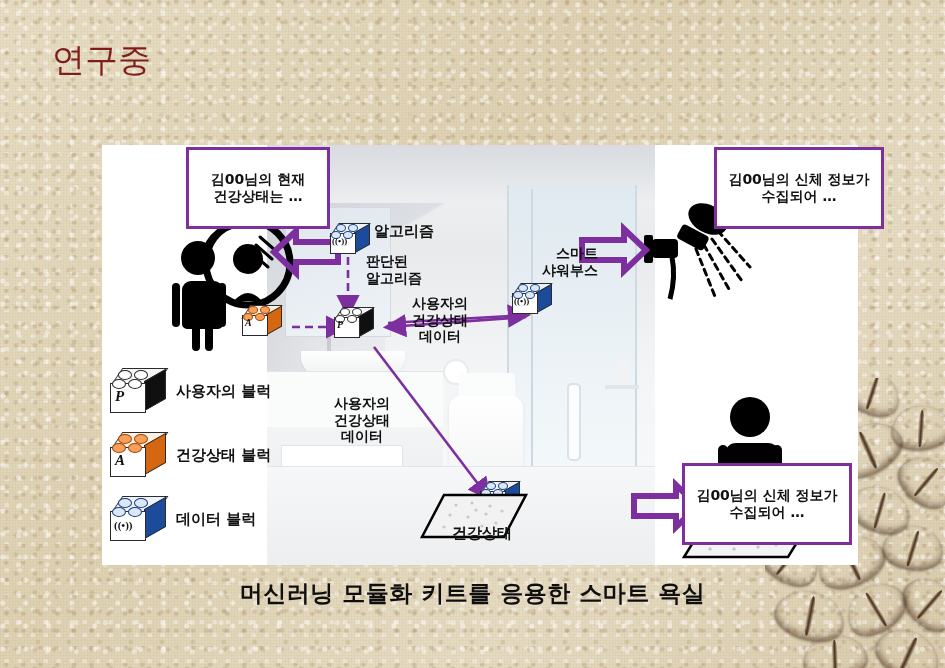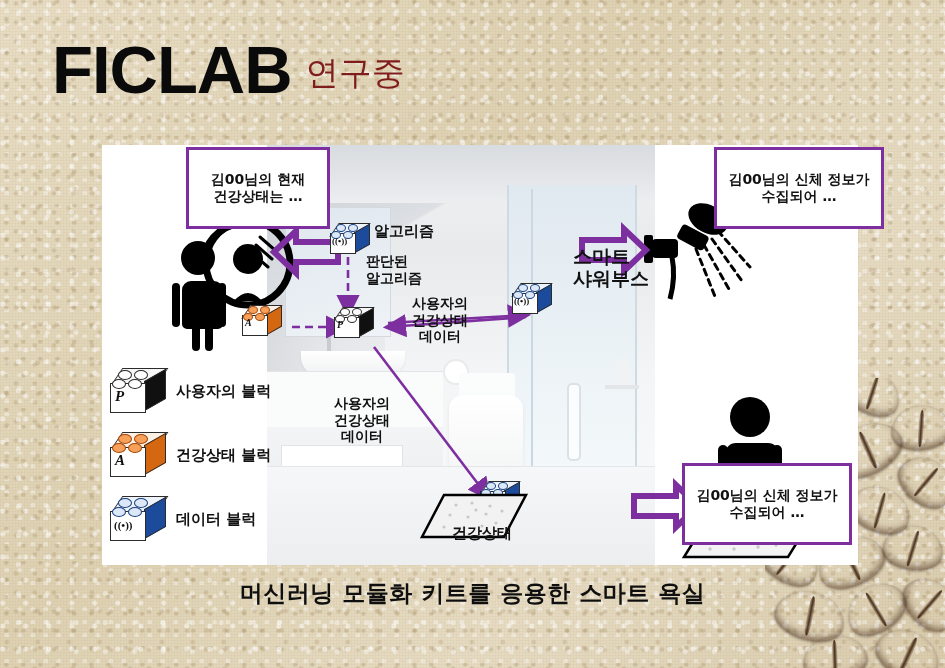--- a/index.html
+++ b/index.html
@@ -177,21 +177,20 @@
   <div class="bean" style="left:52px;  top:160px; width:68px; height:48px; transform:rotate(-24deg); --cr:-2deg;"></div>
   <div class="bean" style="left:118px; top:148px; width:60px; height:44px; transform:rotate(8deg);   --cr:9deg;"></div>
   <div class="bean" style="left:10px;  top:214px; width:70px; height:48px; transform:rotate(16deg);  --cr:-5deg;"></div>
   <div class="bean" style="left:80px;  top:208px; width:62px; height:46px; transform:rotate(-34deg); --cr:3deg;"></div>
   <div class="bean" style="left:136px; top:204px; width:58px; height:44px; transform:rotate(48deg);  --cr:-7deg;"></div>
   <div class="bean" style="left:38px;  top:258px; width:64px; height:44px; transform:rotate(-8deg);  --cr:6deg;"></div>
   <div class="bean" style="left:110px; top:254px; width:66px; height:46px; transform:rotate(28deg);  --cr:-3deg;"></div>
 </div>
 
 <div id="title-row">
-  <div id="title-main">FICLAB</div>
   <div id="title-sub">연구중</div>
 </div>
 
 <div id="panel">
 
   <div id="photo">
     <div class="wall-l"></div>
     <div class="wall-diag"></div>
     <div class="ceiling"></div>
     <div class="mirror"></div>
@@ -412,21 +411,21 @@
 
   <svg class="blockarrow" style="left:524px; top:336px;" width="76" height="46">
     <path d="M50,4 L50,15 L8,15 L8,35 L50,35 L50,46 L72,25 Z" fill="none" stroke="#7d2fa0" stroke-width="6" stroke-linejoin="miter"></path>
   </svg>
 
   <div class="lbl" style="left:272px; top:78px; font-size:15px;">알고리즘</div>
 
   <div class="lbl" style="left:264px; top:108px; font-size:14px; white-space:pre-line;">판단된
 알고리즘</div>
 
-  <div class="lbl" style="left:440px; top:100px; font-size:19px; white-space:pre-line; text-align:left;margin-left:31px;">스마트
+  <div class="lbl" style="left:440px; top:100px; font-size:14px; white-space:pre-line; text-align:right;">스마트
 샤워부스</div>
 
   <div class="lbl" style="left:310px; top:150px; font-size:14px; white-space:pre-line; text-align:center;">사용자의
 건강상태
 데이터</div>
 
   <div class="lbl" style="left:232px; top:250px; font-size:14px; white-space:pre-line; text-align:center;">사용자의
 건강상태
 데이터</div>
 

